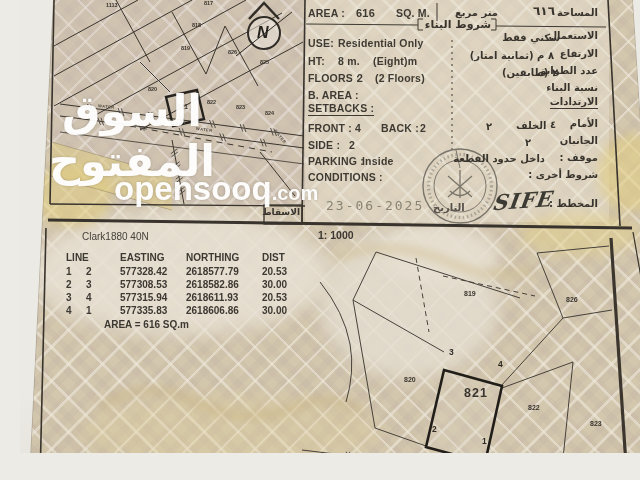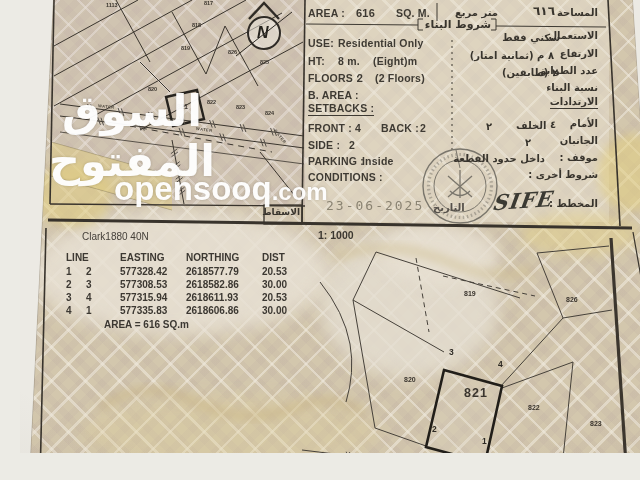--- a/index.html
+++ b/index.html
@@ -30,21 +30,21 @@
   .mono{font-family:"DejaVu Sans Mono",monospace;}
   .tbl-row{position:absolute;white-space:nowrap;font-size:10px;font-weight:bold;color:#3c3832;}
   .tbl-row span{display:inline-block;}
   .c1{width:20px;} .c2{width:34px;} .c3{width:66px;} .c4{width:76px;} .c5{width:42px;}
   .wm-ar{position:absolute;left:-6px;top:86px;width:236px;text-align:center;direction:rtl;
      font-family:"DejaVu Sans",sans-serif;font-weight:bold;font-size:43px;color:#ffffff;
      opacity:.96;text-shadow:0 0 3px rgba(60,55,45,.25);z-index:40;}
   .wm-en{position:absolute;left:94px;top:170px;color:#fff;opacity:.96;z-index:40;
      font-weight:bold;text-shadow:0 0 3px rgba(60,55,45,.25);}
   .wm-en .big{font-size:33px;letter-spacing:0;}
-  .wm-en .tld{font-size:24px;}
+  .wm-en .tld{font-size:20px;}
   .vignette{position:absolute;inset:0;z-index:30;pointer-events:none;
      background:radial-gradient(130% 120% at 50% 38%, rgba(0,0,0,0) 55%, rgba(85,70,45,.12) 100%);}
   .white-edge{position:absolute;background:#eceae4;z-index:20;}
   svg{position:absolute;left:0;top:0;z-index:10;}
   .txt{position:absolute;z-index:15;}
   .sig{font-family:"DejaVu Serif",serif;font-style:italic;font-weight:bold;font-size:21px;
        color:#3b3a33;transform:rotate(-4deg) skewX(-14deg);letter-spacing:1px;}
 </style>
 </head>
 <body>

